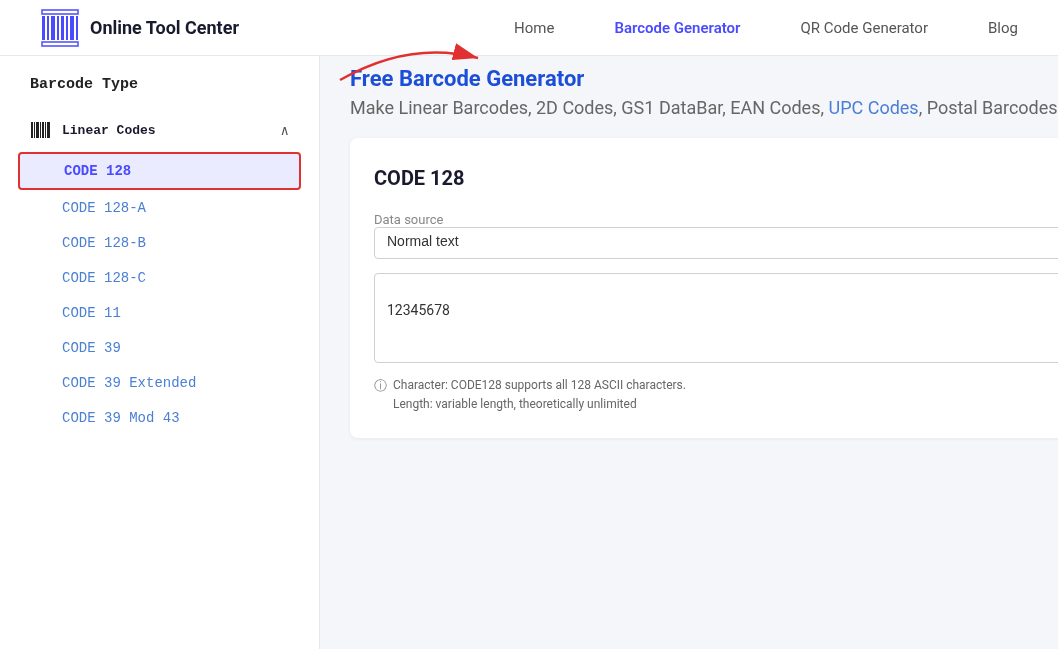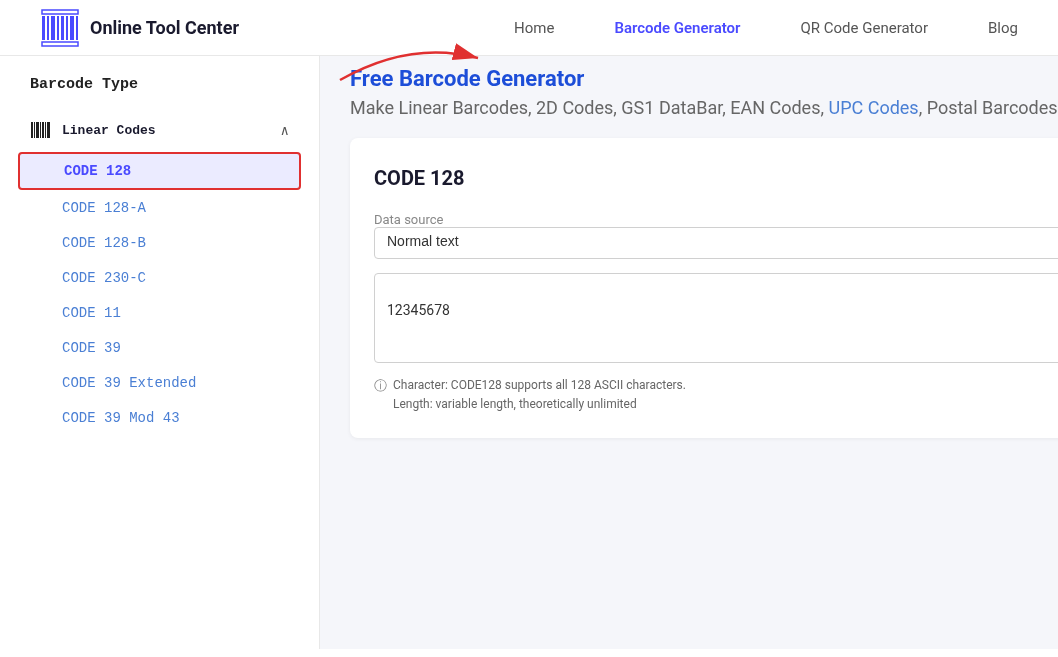--- a/index.html
+++ b/index.html
@@ -294,21 +294,21 @@
     <div class="sidebar-item active">
       <span>CODE 128</span>
     </div>
     <div class="sidebar-item">
       <span>CODE 128-A</span>
     </div>
     <div class="sidebar-item">
       <span>CODE 128-B</span>
     </div>
     <div class="sidebar-item">
-      <span>CODE 230-C</span>
+      <span>CODE 128-C</span>
     </div>
     <div class="sidebar-item">
       <span>CODE 11</span>
     </div>
     <div class="sidebar-item">
       <span>CODE 39</span>
     </div>
     <div class="sidebar-item">
       <span>CODE 39 Extended</span>
     </div>

